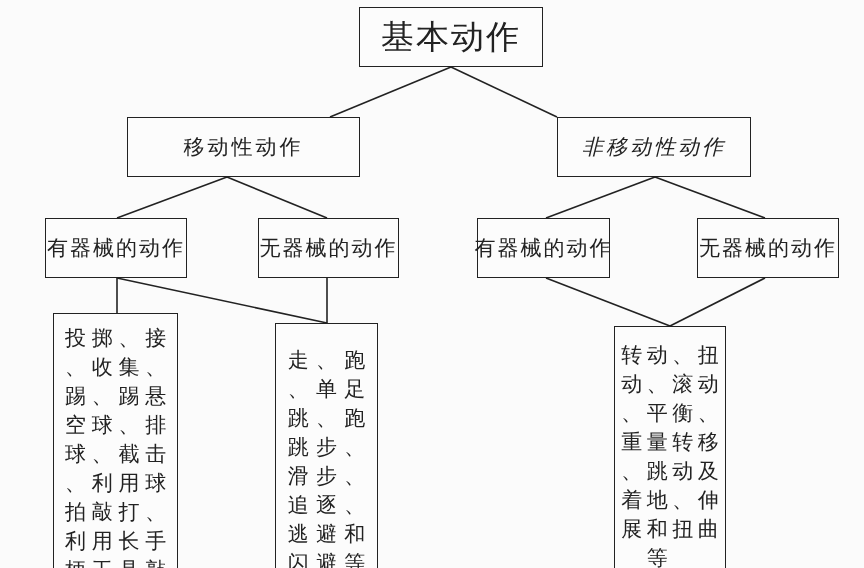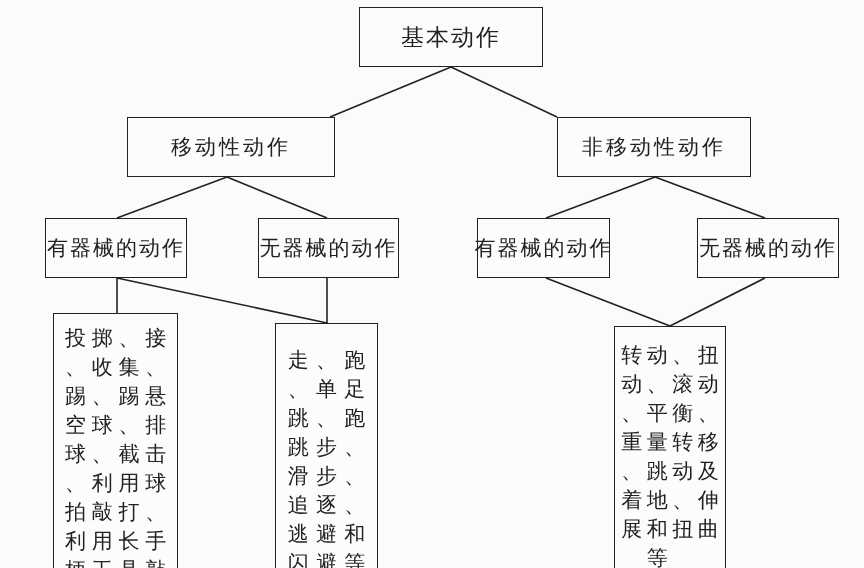--- a/index.html
+++ b/index.html
@@ -10,21 +10,21 @@
       color: #222;
     }
     .lines { position: absolute; left: 0; top: 0; width: 864px; height: 568px; }
     .lines line { stroke: #222; stroke-width: 1.6; }
     .box {
       position: absolute; box-sizing: border-box;
       border: 1.6px solid #222; background: #fcfcfc;
       display: flex; align-items: center; justify-content: center;
       white-space: nowrap;
     }
-    .box.root { font-size: 23px; letter-spacing: 2px; }
+    .box.root { font-size: 33px; letter-spacing: 2px; }
     .box.l1 { font-size: 21px; letter-spacing: 3px; }
     .box.l2 { font-size: 21px; letter-spacing: 2px; }
     .leaf {
       align-items: flex-start; justify-content: flex-start;
       overflow: hidden;
     }
     .grid {
       display: grid; grid-template-columns: repeat(4, 1fr);
       font-size: 21px; line-height: 29px; text-align: center;
       width: 100%; padding: 0 8px; box-sizing: border-box;
@@ -49,24 +49,24 @@
   <line x1="117" y1="278" x2="327" y2="323"></line>
   <line x1="327" y1="278" x2="327" y2="323"></line>
   <line x1="546" y1="278" x2="670" y2="326"></line>
   <line x1="765" y1="278" x2="670" y2="326"></line>
 </svg>
 
 <div class="box root" style="left:359px; top:7px; width:184px; height:60px;">
   <span>基本动作</span>
 </div>
 
-<div class="box l1" style="left:127px; top:117px; width:208px; height:60px;">
+<div class="box l1" style="left:127px; top:117px; width:233px; height:60px;">
   <span>移动性动作</span>
 </div>
-<div class="box l1" style="left:557px; top:117px; width:194px; height:60px;">
+<div class="box l1" style="left:557px; top:117px; width:194px; height:60px;font-style:italic;">
   <span>非移动性动作</span>
 </div>
 
 <div class="box l2" style="left:45px; top:218px; width:142px; height:60px;">
   <span>有器械的动作</span>
 </div>
 <div class="box l2" style="left:258px; top:218px; width:141px; height:60px;">
   <span>无器械的动作</span>
 </div>
 <div class="box l2" style="left:477px; top:218px; width:133px; height:60px;">

